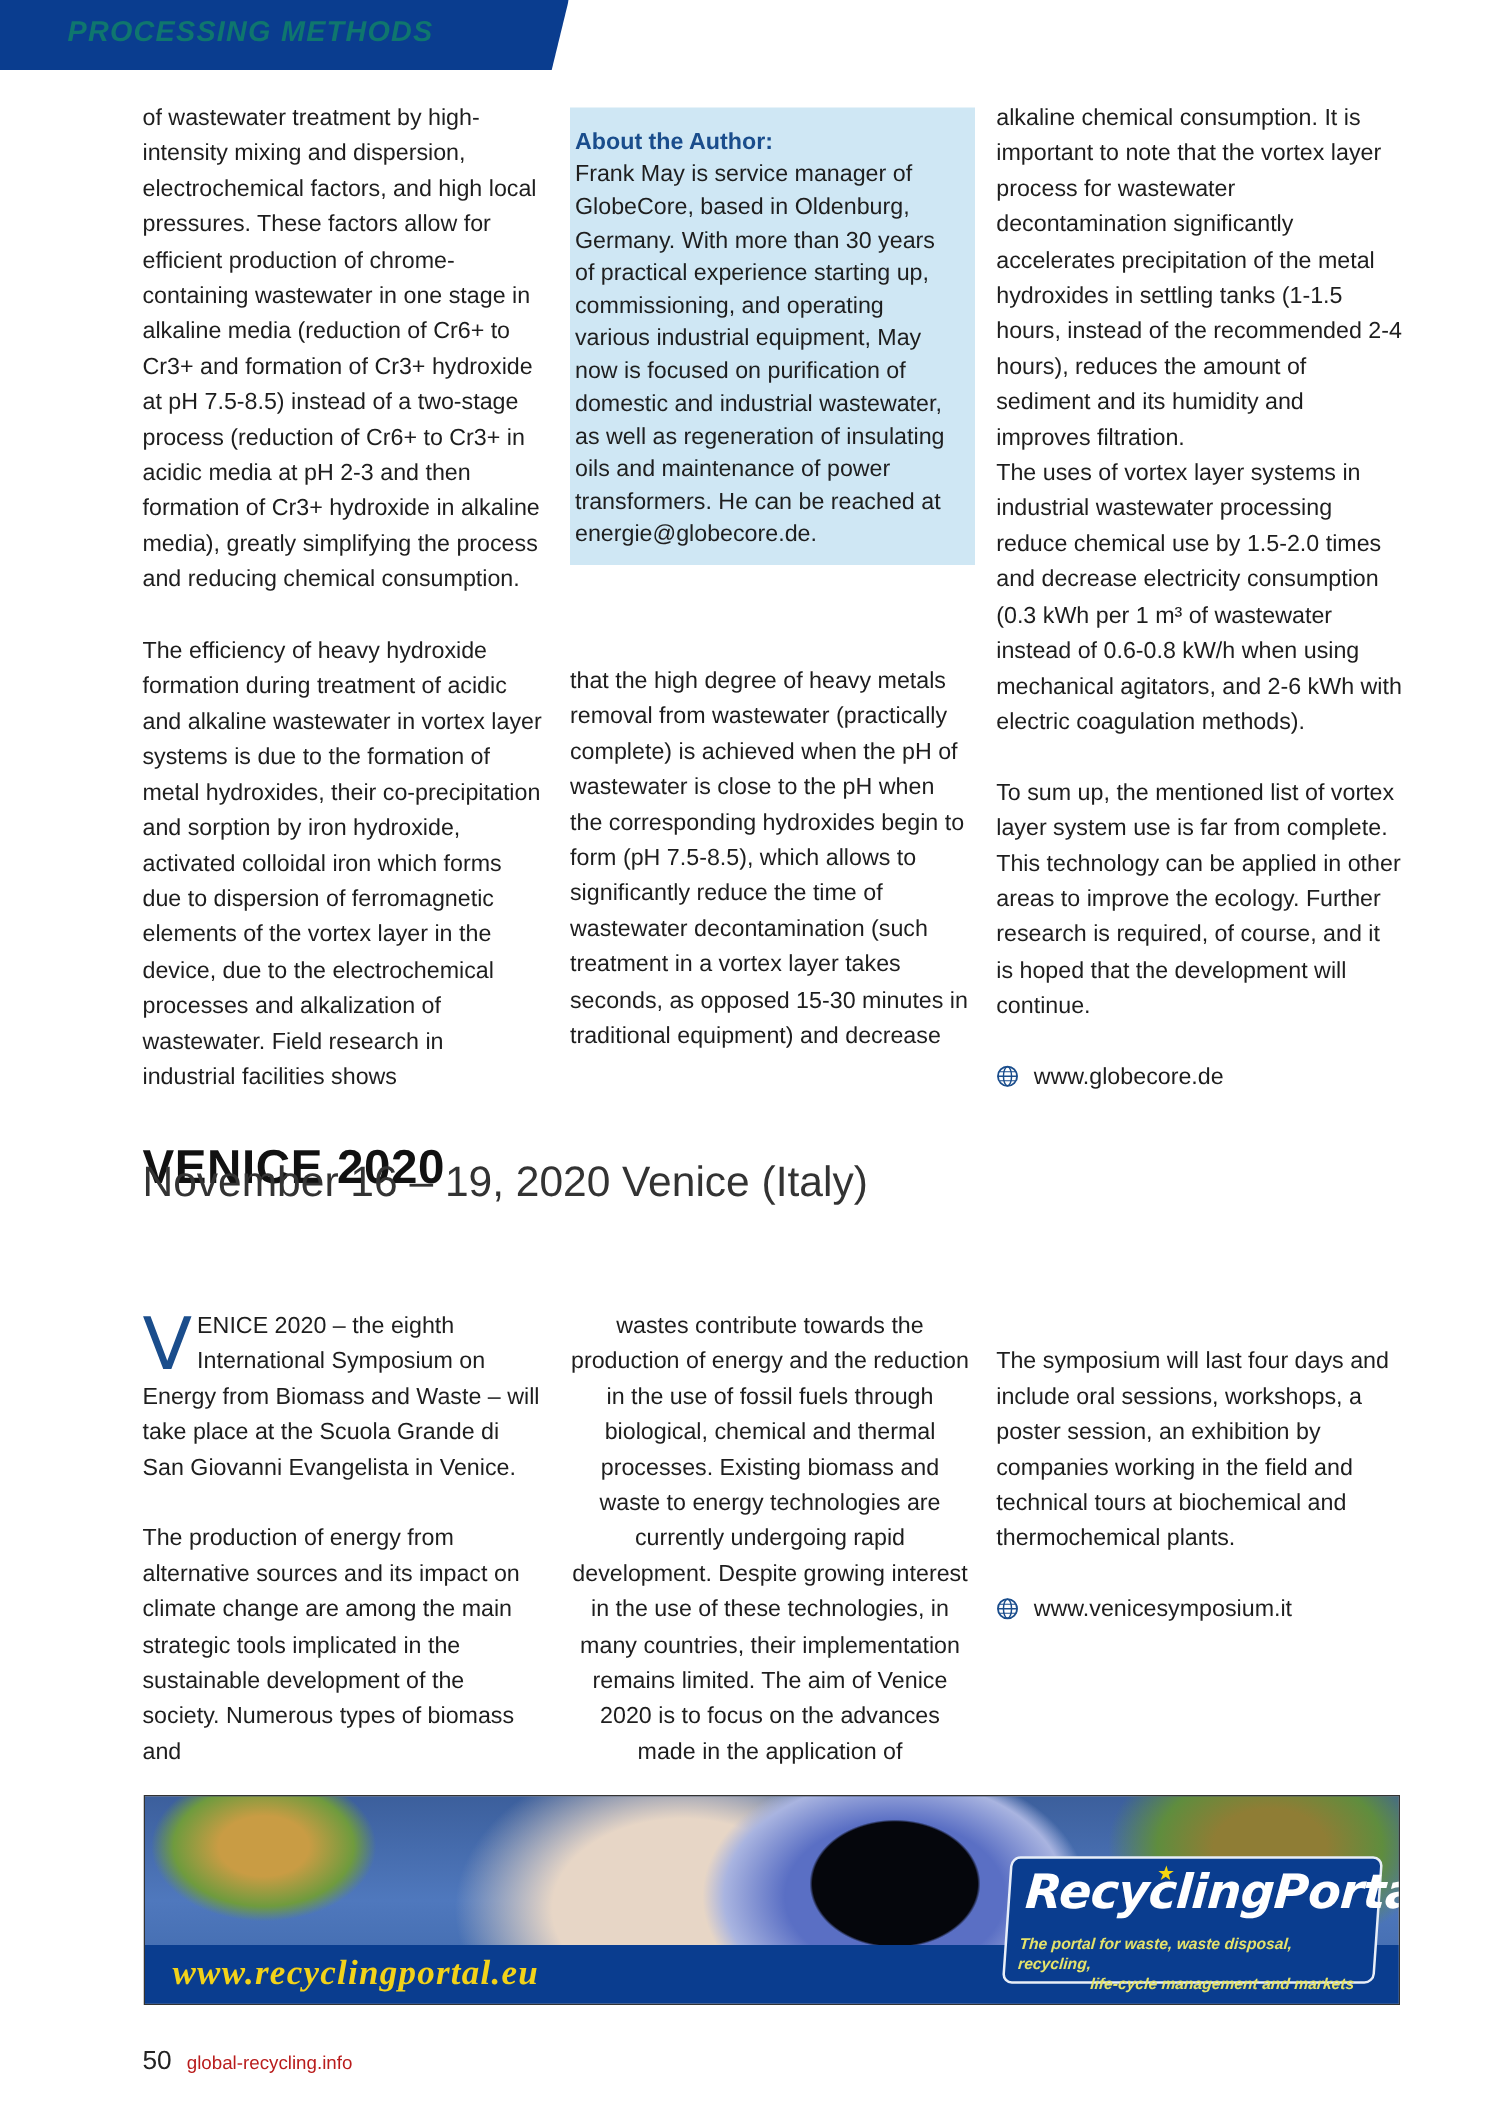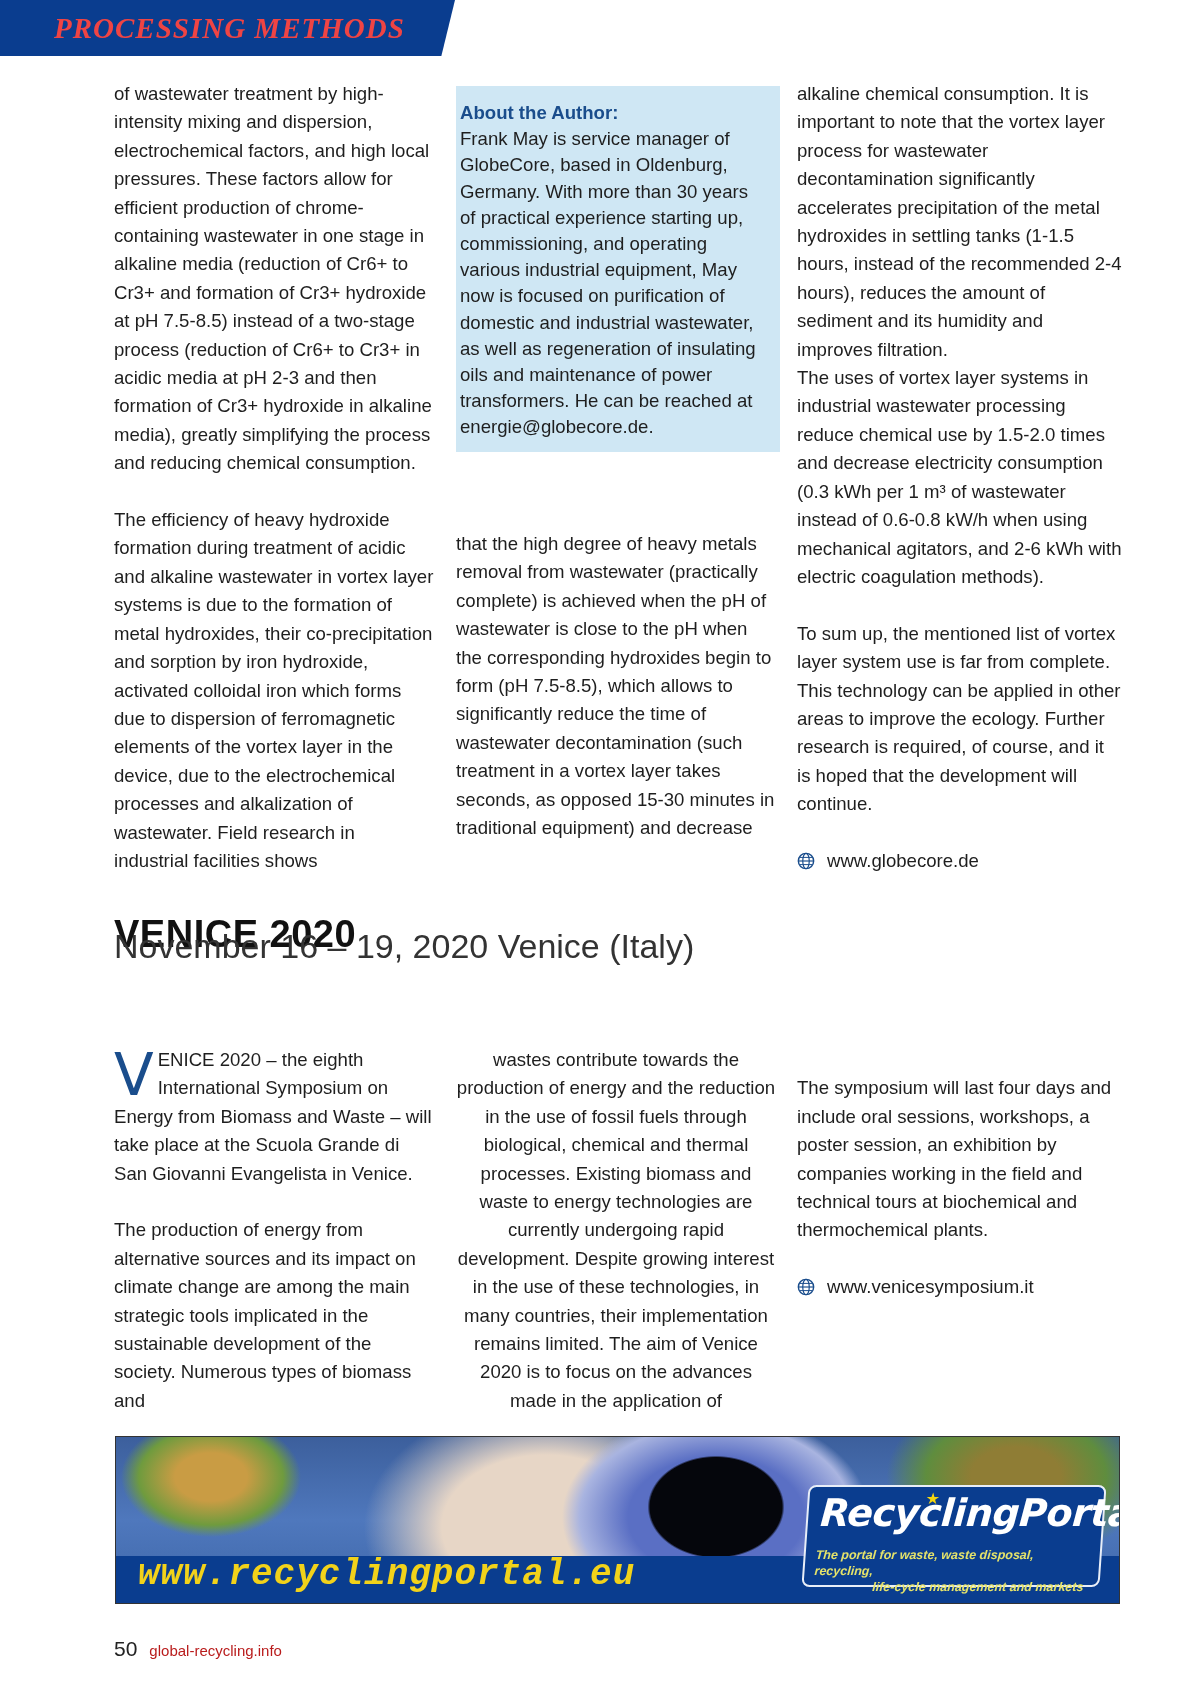--- a/index.html
+++ b/index.html
@@ -1,23 +1,23 @@
 <!DOCTYPE html>
 <html><head>
 <meta charset="utf-8">
 <style>
   html, body { margin: 0; padding: 0; background: #ffffff; }
   body { width: 1200px; height: 1696px; position: relative; overflow: hidden;
          font-family: "Liberation Sans", "DejaVu Sans", sans-serif; color: #1a1a1a; }
 
   .header-band { position: absolute; left: 0; top: 0; width: 455px; height: 56px;
                  background: #0a3d8f; clip-path: polygon(0 0, 100% 0, 97% 100%, 0 100%); }
-  .header-title { position: absolute; left: 54px; top: 12px; font-size: 29px; font-weight: bold;
-                  font-style: italic; color: #ef4444; letter-spacing: 1px;
-                  font-family: Liberation Serif, serif; }
+  .header-title { position: absolute; left: 54px; top: 12px; font-size: 23px; font-weight: bold;
+                  font-style: italic; color: #0f766e; letter-spacing: 1px;
+                  font-family: Liberation Sans, sans-serif; }
 
   .col { position: absolute; width: 320px; font-size: 18.6px; line-height: 28.4px; color: #1e1e1e; }
   .col p { margin: 0; }
   .col .gap { height: 28.4px; }
 
   .author-box { position: absolute; left: 456px; top: 86px; width: 324px; height: 366px;
                 background: #cfe7f4; box-sizing: border-box; padding: 14px 17px 0 4px;
                 font-size: 18.6px; line-height: 26.2px; color: #1e1e1e; }
   .author-box .label { color: #1a4d8c; font-weight: bold; }
 
@@ -35,23 +35,23 @@
   .banner { position: absolute; left: 115px; top: 1436px; width: 1003px; height: 166px; overflow: hidden;
             border: 1px solid #333;
             background:
               radial-gradient(ellipse 120px 90px at 600px 70px, #05060c 55%, transparent 57%),
               radial-gradient(ellipse 220px 150px at 600px 80px, #5a6fc4 40%, #a9b4e0 62%, transparent 70%),
               radial-gradient(ellipse 260px 180px at 430px 90px, #e7d6c6 40%, transparent 70%),
               radial-gradient(ellipse 120px 80px at 95px 40px, #c99c44 30%, #6f9b3e 60%, transparent 75%),
               radial-gradient(ellipse 180px 120px at 900px 40px, #8f7d35 25%, #5f8d3e 50%, transparent 72%),
               linear-gradient(180deg, #3c5f9c 0%, #4f78bd 50%, #3d66a8 100%); }
   .banner-strip { position: absolute; left: 0; bottom: 0; width: 100%; height: 47px; background: #0a3d8f; }
-  .banner-url { position: absolute; left: 22px; bottom: 8px; font-size: 36px; font-weight: bold;
+  .banner-url { position: absolute; left: 22px; bottom: 8px; font-size: 28px; font-weight: bold;
                 font-style: italic; color: #f2d21a; letter-spacing: 1px;
-                font-family: Liberation Mono, monospace; }
+                font-family: Liberation Serif, serif; }
   .portal-box { position: absolute; right: 16px; top: 48px; width: 298px; height: 102px;
                 background: #0a3d8f; border: 2px solid #e8eef8; border-radius: 8px;
                 transform: skewX(-4deg); box-sizing: border-box; }
   .portal-name { position: absolute; left: 12px; top: 4px; font-size: 38px; font-weight: bold;
                  font-style: italic; color: #ffffff; font-family: "DejaVu Sans", sans-serif;
                  letter-spacing: -0.5px; }
   .portal-star { position: absolute; left: 116px; top: 2px; color: #f5d60f; font-size: 16px; }
   .portal-tag { position: absolute; left: 10px; top: 60px; width: 270px; font-size: 12.5px;
                 line-height: 16px; font-style: italic; font-weight: bold; color: #e5e36a; text-align: right; }
   .portal-tag span { display: block; }

